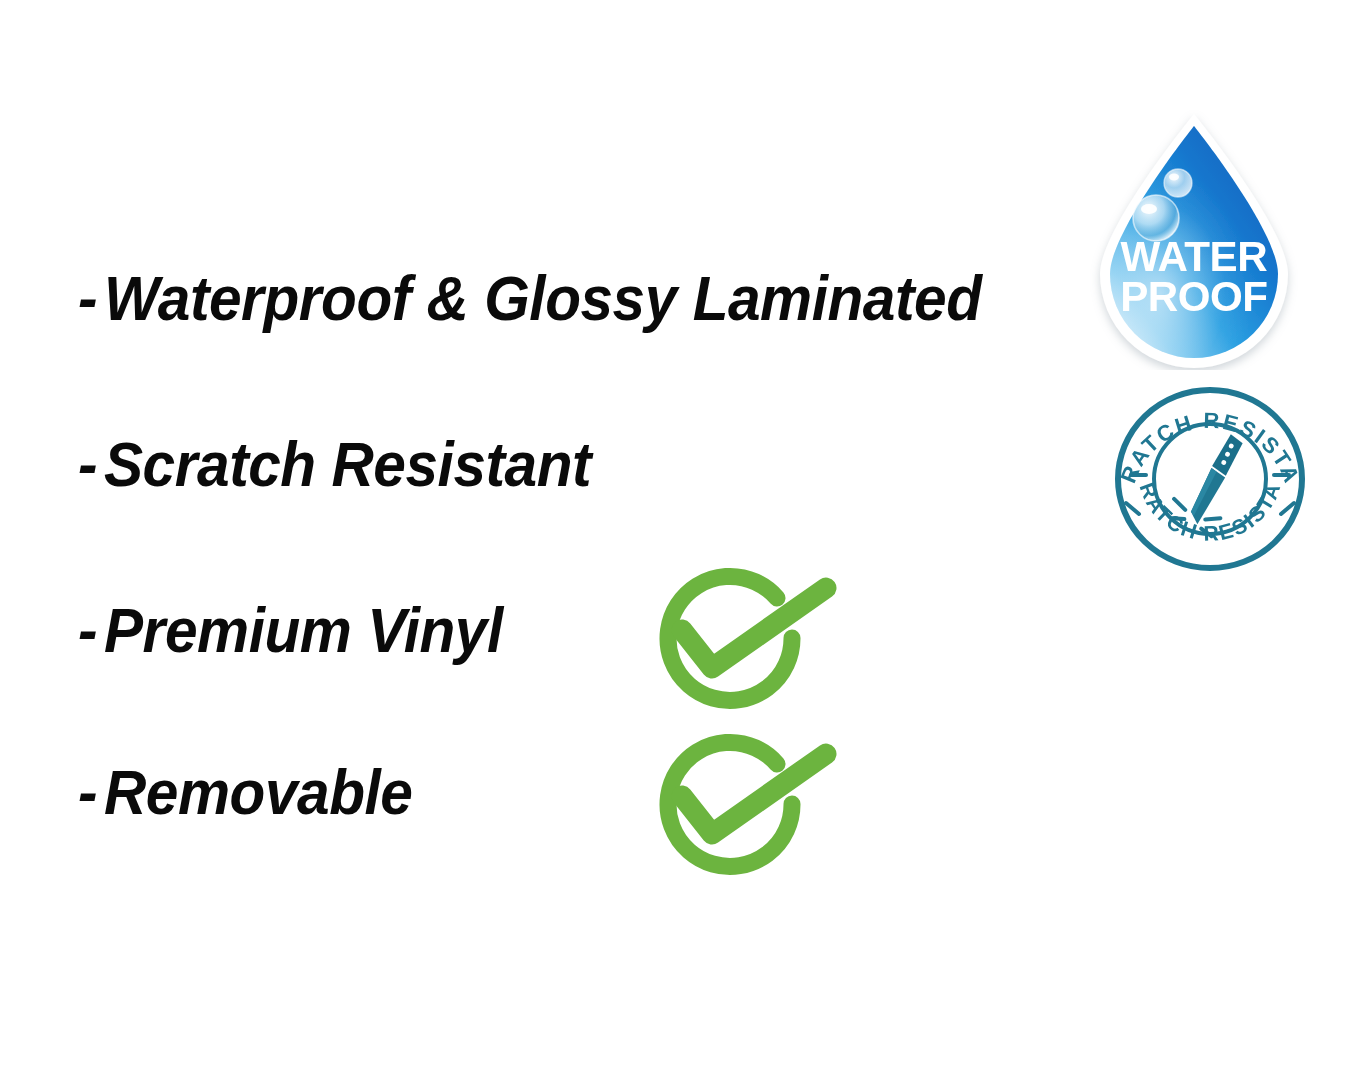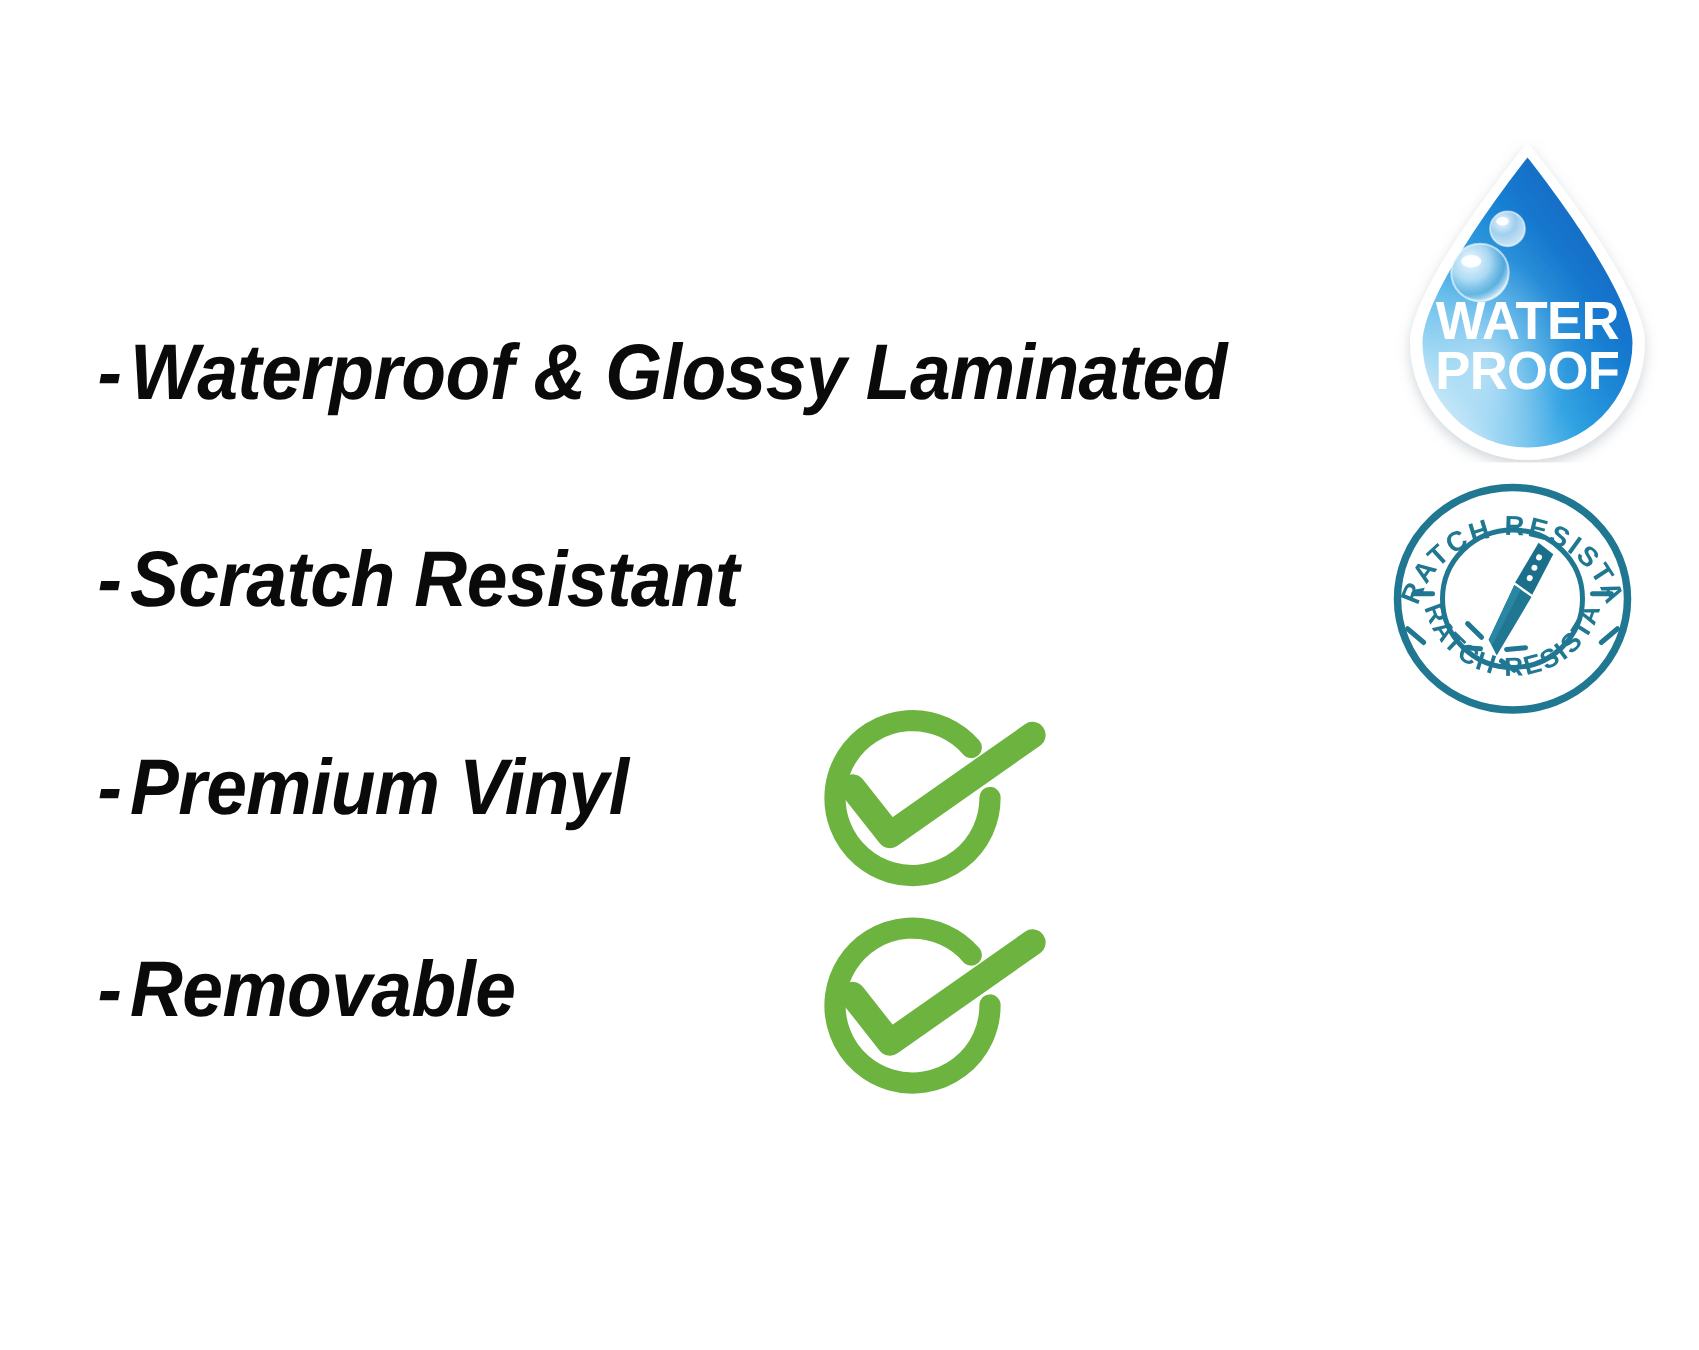--- a/index.html
+++ b/index.html
@@ -55,21 +55,21 @@
   
   .feature-text, .feature-dash {
     display: inline-block;
     transform: scaleX(0.93);
     transform-origin: left center;
   }
 
   
   .badge-waterproof {
     position: absolute;
-    left: 1116px;
+    left: 1088px;
     top: 108px;
     width: 212px;
     height: 262px;
   }
   .badge-waterproof svg { display: block; width: 100%; height: 100%; }
 
   
   .badge-scratch {
     position: absolute;
     left: 1112px;

